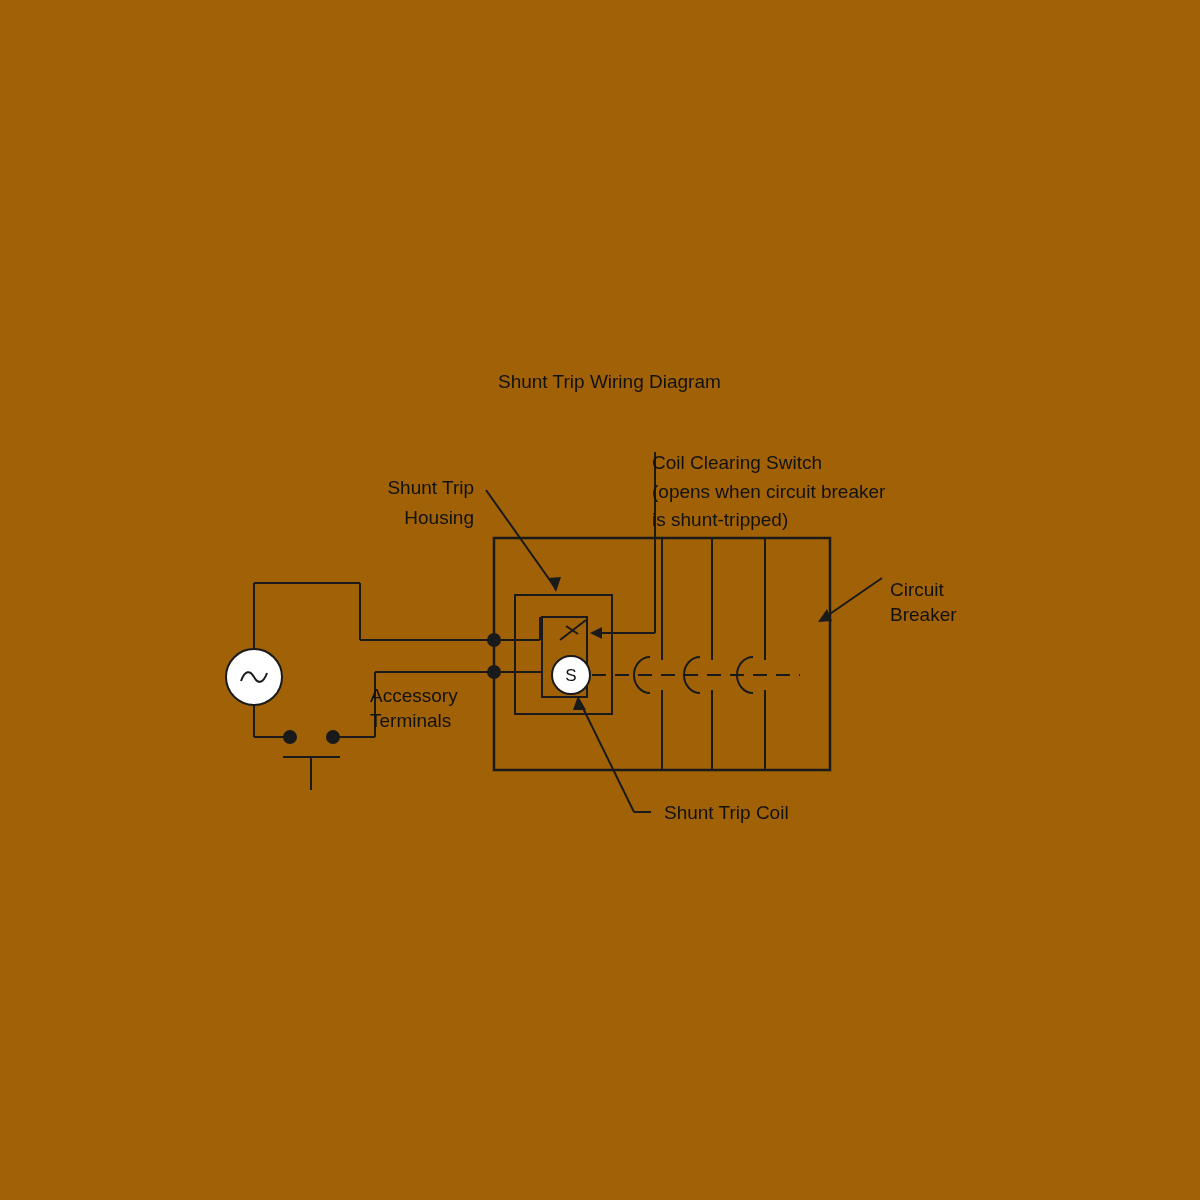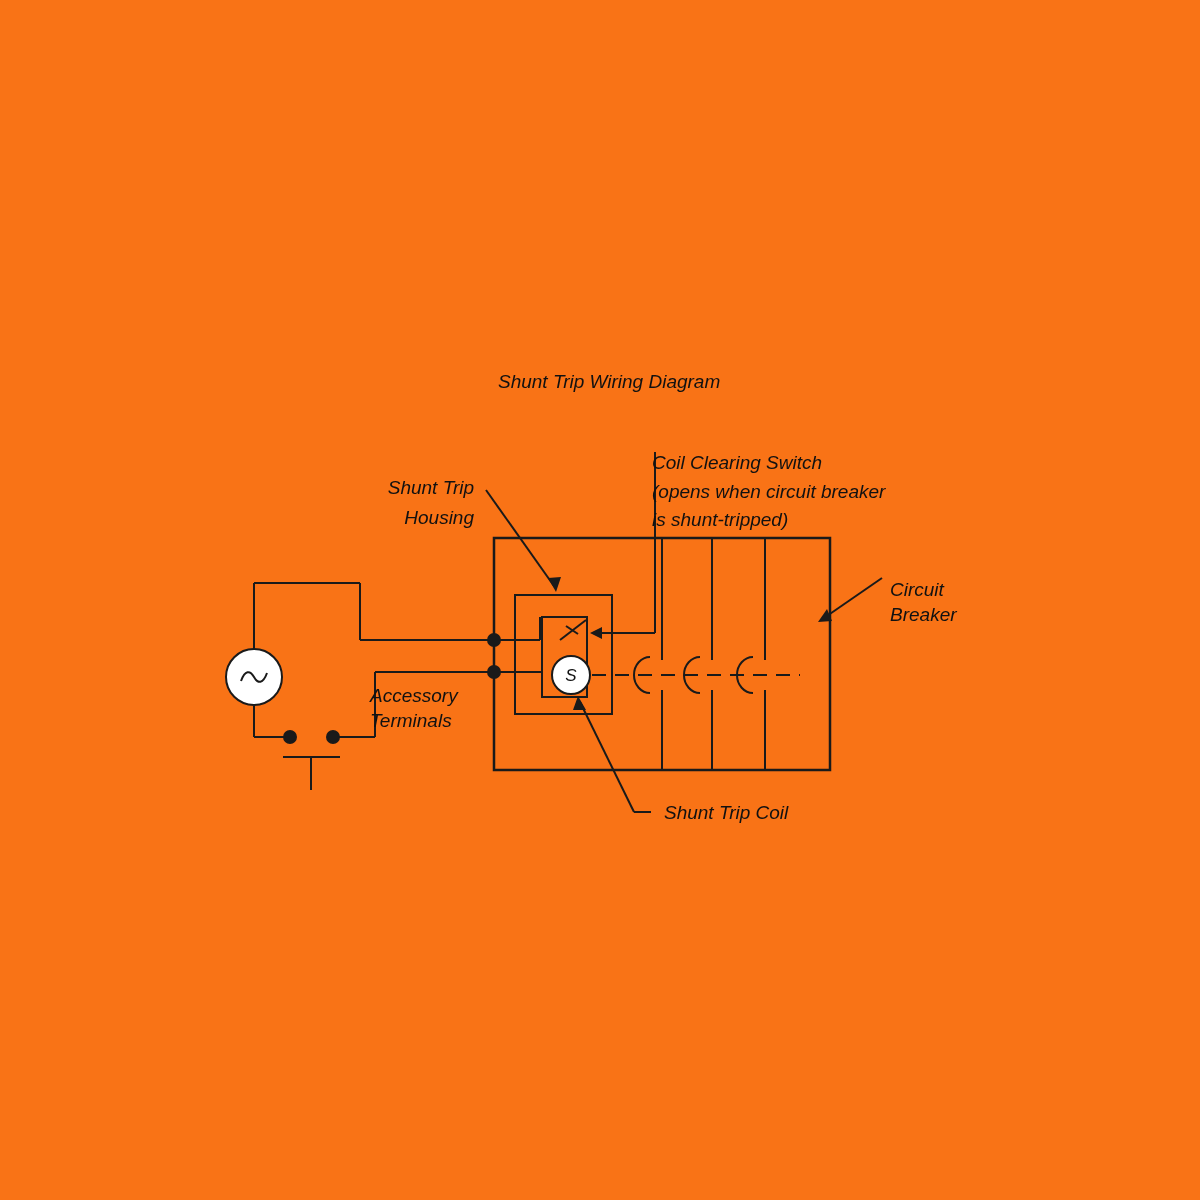--- a/index.html
+++ b/index.html
@@ -4,24 +4,23 @@
 <style>
   html, body {
     margin: 0;
     padding: 0;
     background: #ffffff;
   }
   #page {
     position: relative;
     width: 1200px;
     height: 1200px;
-    background: #f97316;
+    background: #a16207;
     font-family: "Liberation Sans", sans-serif;
     overflow: hidden;
-    font-style: italic;
   }
   #diagram-svg {
     position: absolute;
     left: 0;
     top: 0;
     width: 1200px;
     height: 1200px;
   }
   .lbl {
     font-family: "Liberation Sans", sans-serif;

